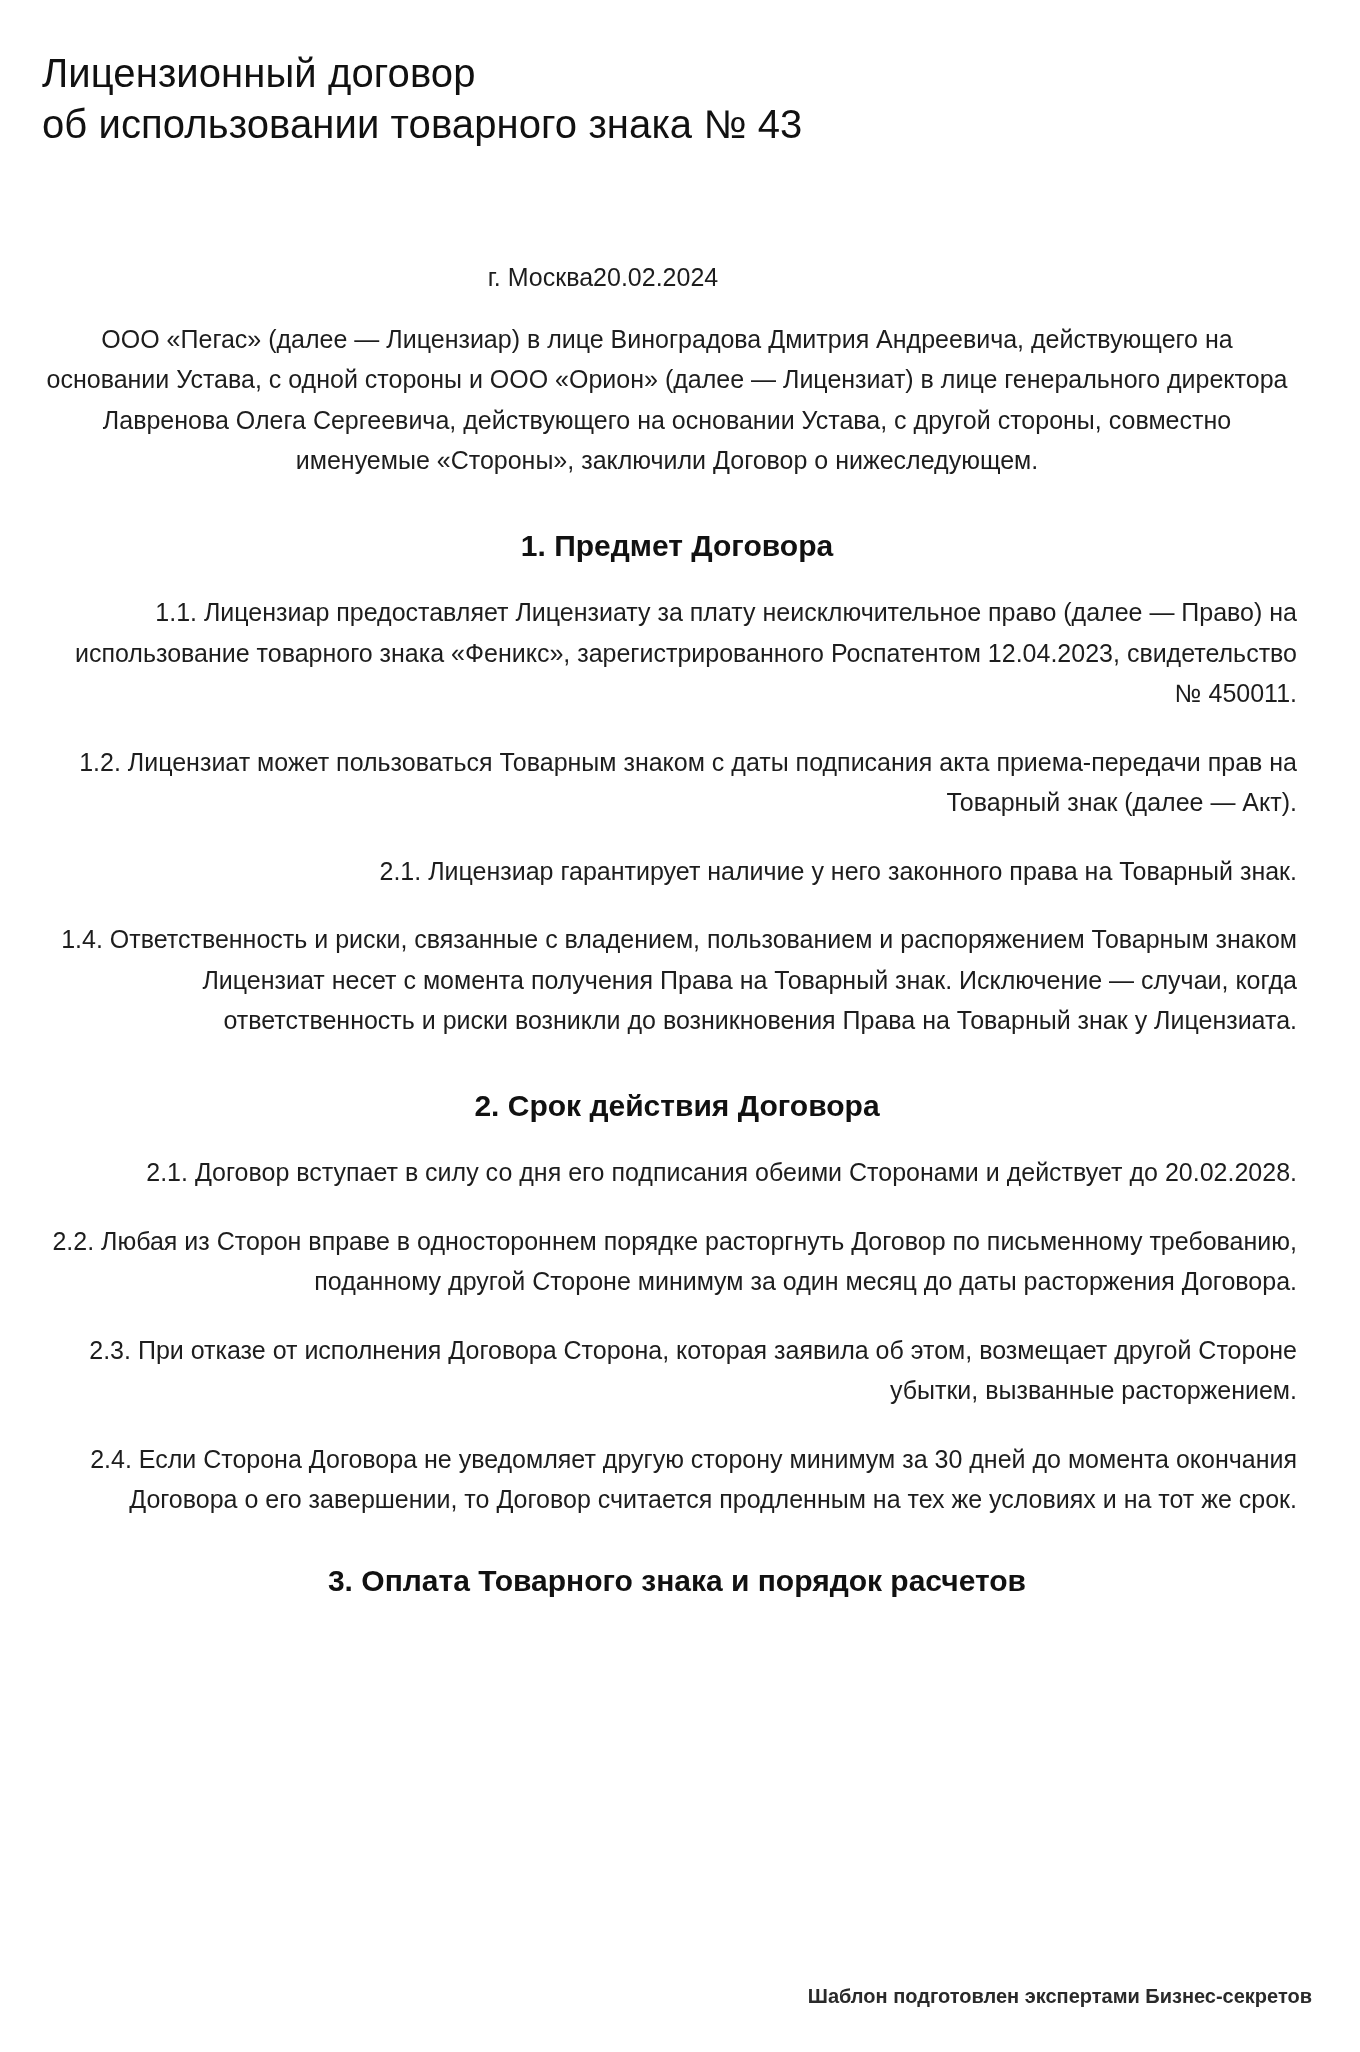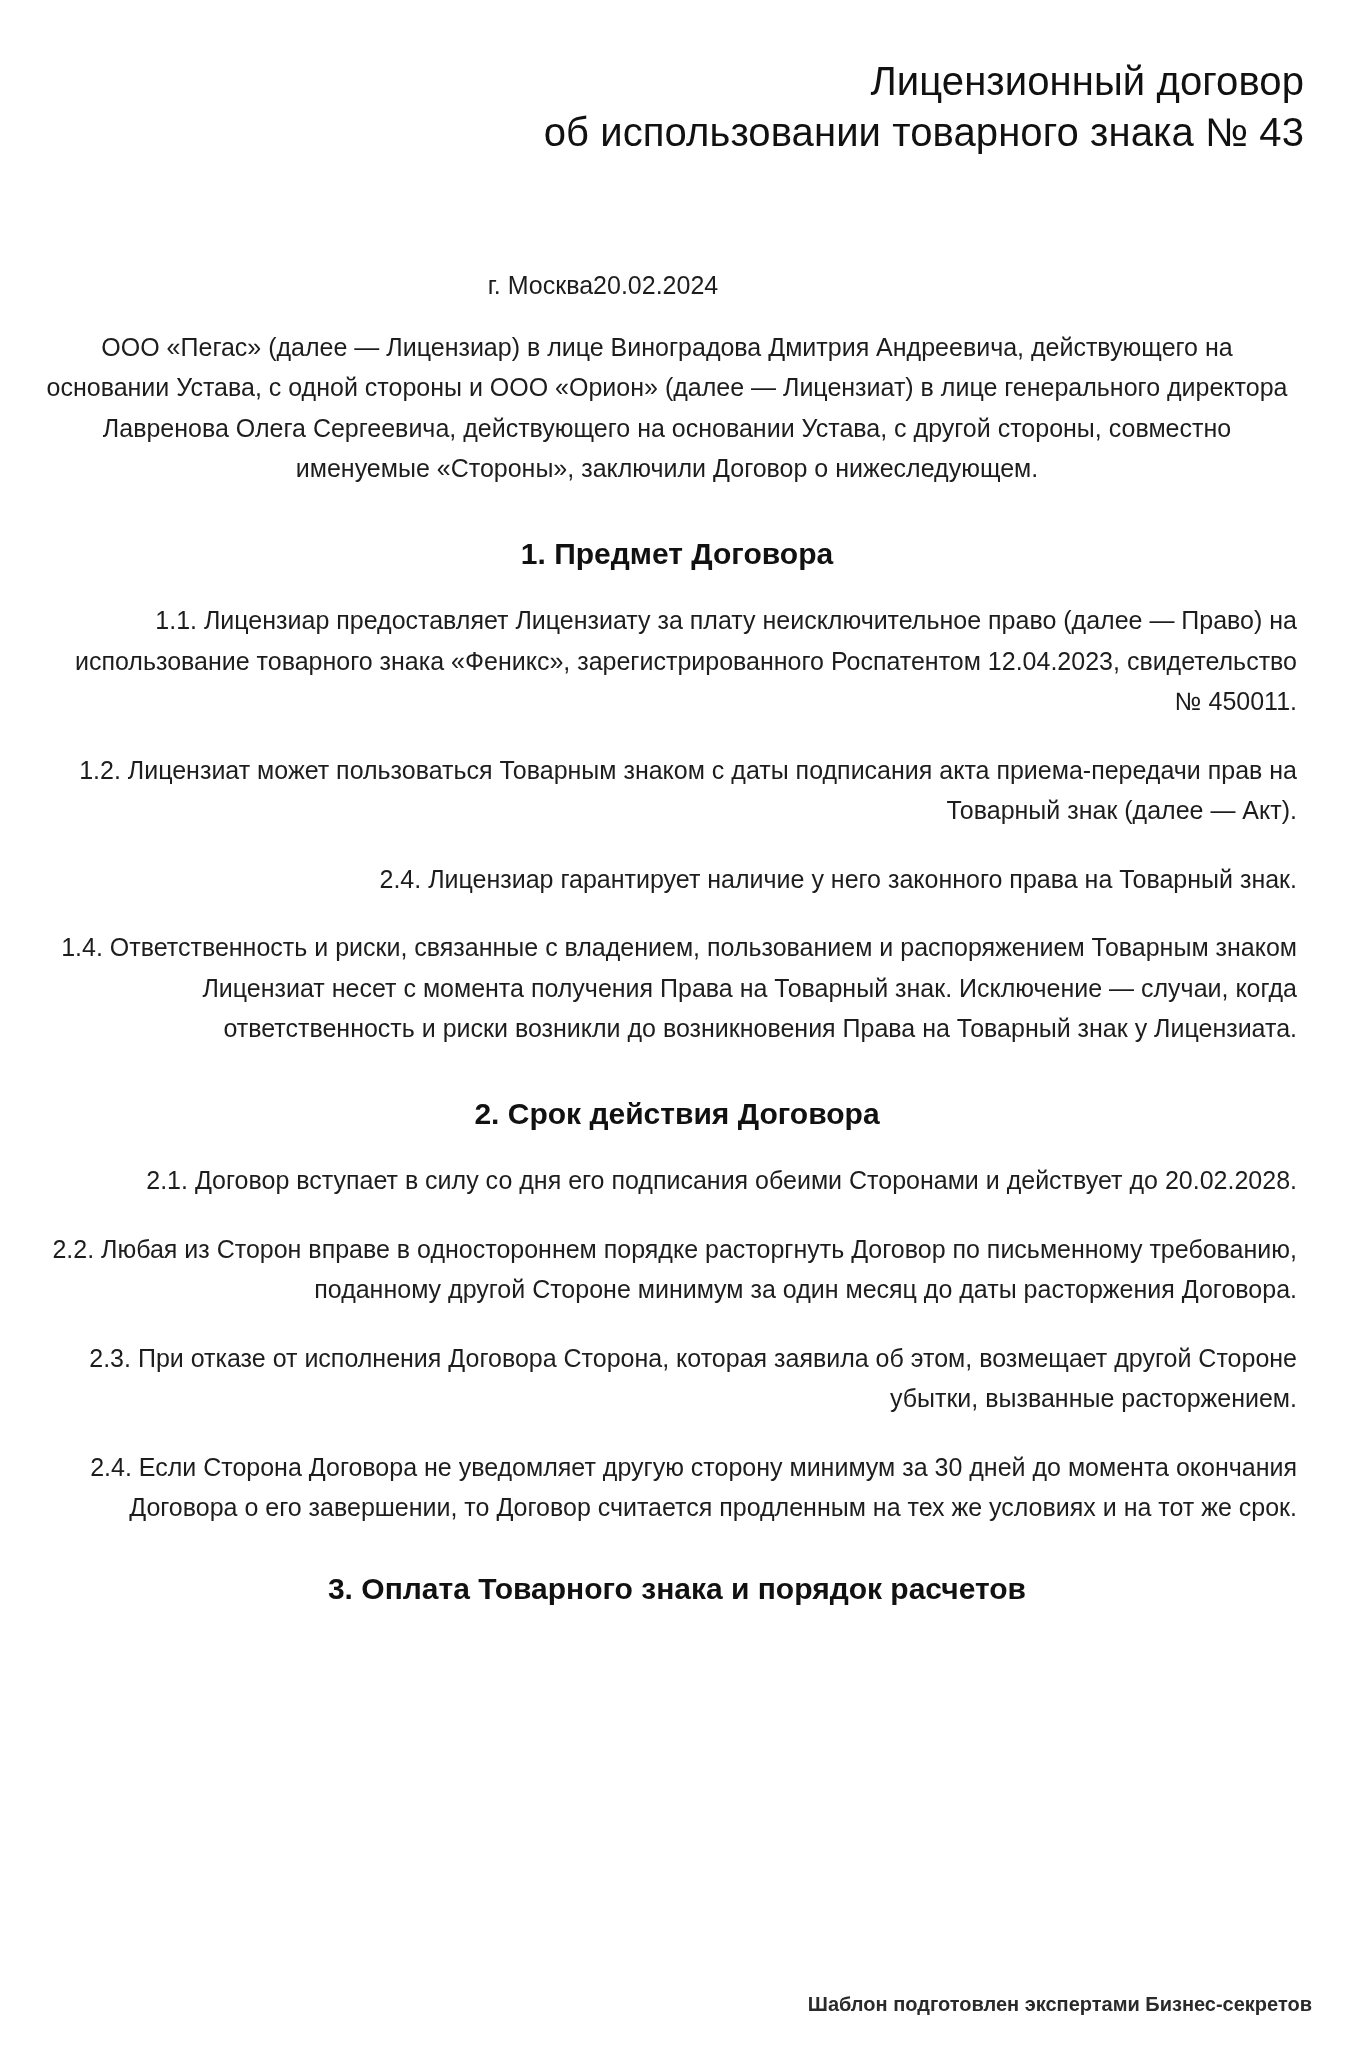--- a/index.html
+++ b/index.html
@@ -18,23 +18,23 @@
   }
   .page {
     position: relative;
     box-sizing: border-box;
     width: 1360px;
     height: 2052px;
     background: #ffffff;
     padding: 0 48px 0 42px;
   }
   .doc-title {
-    margin: 8px;
+    margin: 0;
     padding-top: 48px;
-    text-align: right;
+    text-align: left;
     font-size: 40px;
     line-height: 1.28;
     font-weight: 400;
     letter-spacing: 0.1px;
     color: #111111;
   }
   .title-line {
     display: block;
   }
   .meta-row {
@@ -105,21 +105,21 @@
   <div class="meta-row">
     <span class="meta-city">г. Москва</span>
     <span class="meta-date">20.02.2024</span>
   </div>
 
   <p class="preamble">ООО «Пегас» (далее — Лицензиар) в лице Виноградова Дмитрия Андреевича, действующего на основании Устава, с одной стороны и ООО «Орион» (далее — Лицензиат) в лице генерального директора Лавренова Олега Сергеевича, действующего на основании Устава, с другой стороны, совместно именуемые «Стороны», заключили Договор о нижеследующем.</p>
 
   <h2 class="section-heading">1. Предмет Договора</h2>
   <p class="clause first">1.1. Лицензиар предоставляет Лицензиату за плату неисключительное право (далее — Право) на использование товарного знака «Феникс», зарегистрированного Роспатентом 12.04.2023, свидетельство № 450011.</p>
   <p class="clause">1.2. Лицензиат может пользоваться Товарным знаком с даты подписания акта приема-передачи прав на Товарный знак (далее — Акт).</p>
-  <p class="clause">2.4. Лицензиар гарантирует наличие у него законного права на Товарный знак.</p>
+  <p class="clause">2.1. Лицензиар гарантирует наличие у него законного права на Товарный знак.</p>
   <p class="clause last">1.4. Ответственность и риски, связанные с владением, пользованием и распоряжением Товарным знаком Лицензиат несет с момента получения Права на Товарный знак. Исключение — случаи, когда ответственность и риски возникли до возникновения Права на Товарный знак у Лицензиата.</p>
 
   <h2 class="section-heading">2. Срок действия Договора</h2>
   <p class="clause first">2.1. Договор вступает в силу со дня его подписания обеими Сторонами и действует до 20.02.2028.</p>
   <p class="clause">2.2. Любая из Сторон вправе в одностороннем порядке расторгнуть Договор по письменному требованию, поданному другой Стороне минимум за один месяц до даты расторжения Договора.</p>
   <p class="clause">2.3. При отказе от исполнения Договора Сторона, которая заявила об этом, возмещает другой Стороне убытки, вызванные расторжением.</p>
   <p class="clause last">2.4. Если Сторона Договора не уведомляет другую сторону минимум за 30 дней до момента окончания Договора о его завершении, то Договор считается продленным на тех же условиях и на тот же срок.</p>
 
   <h2 class="section-heading tight-top">3. Оплата Товарного знака и порядок расчетов</h2>
 

